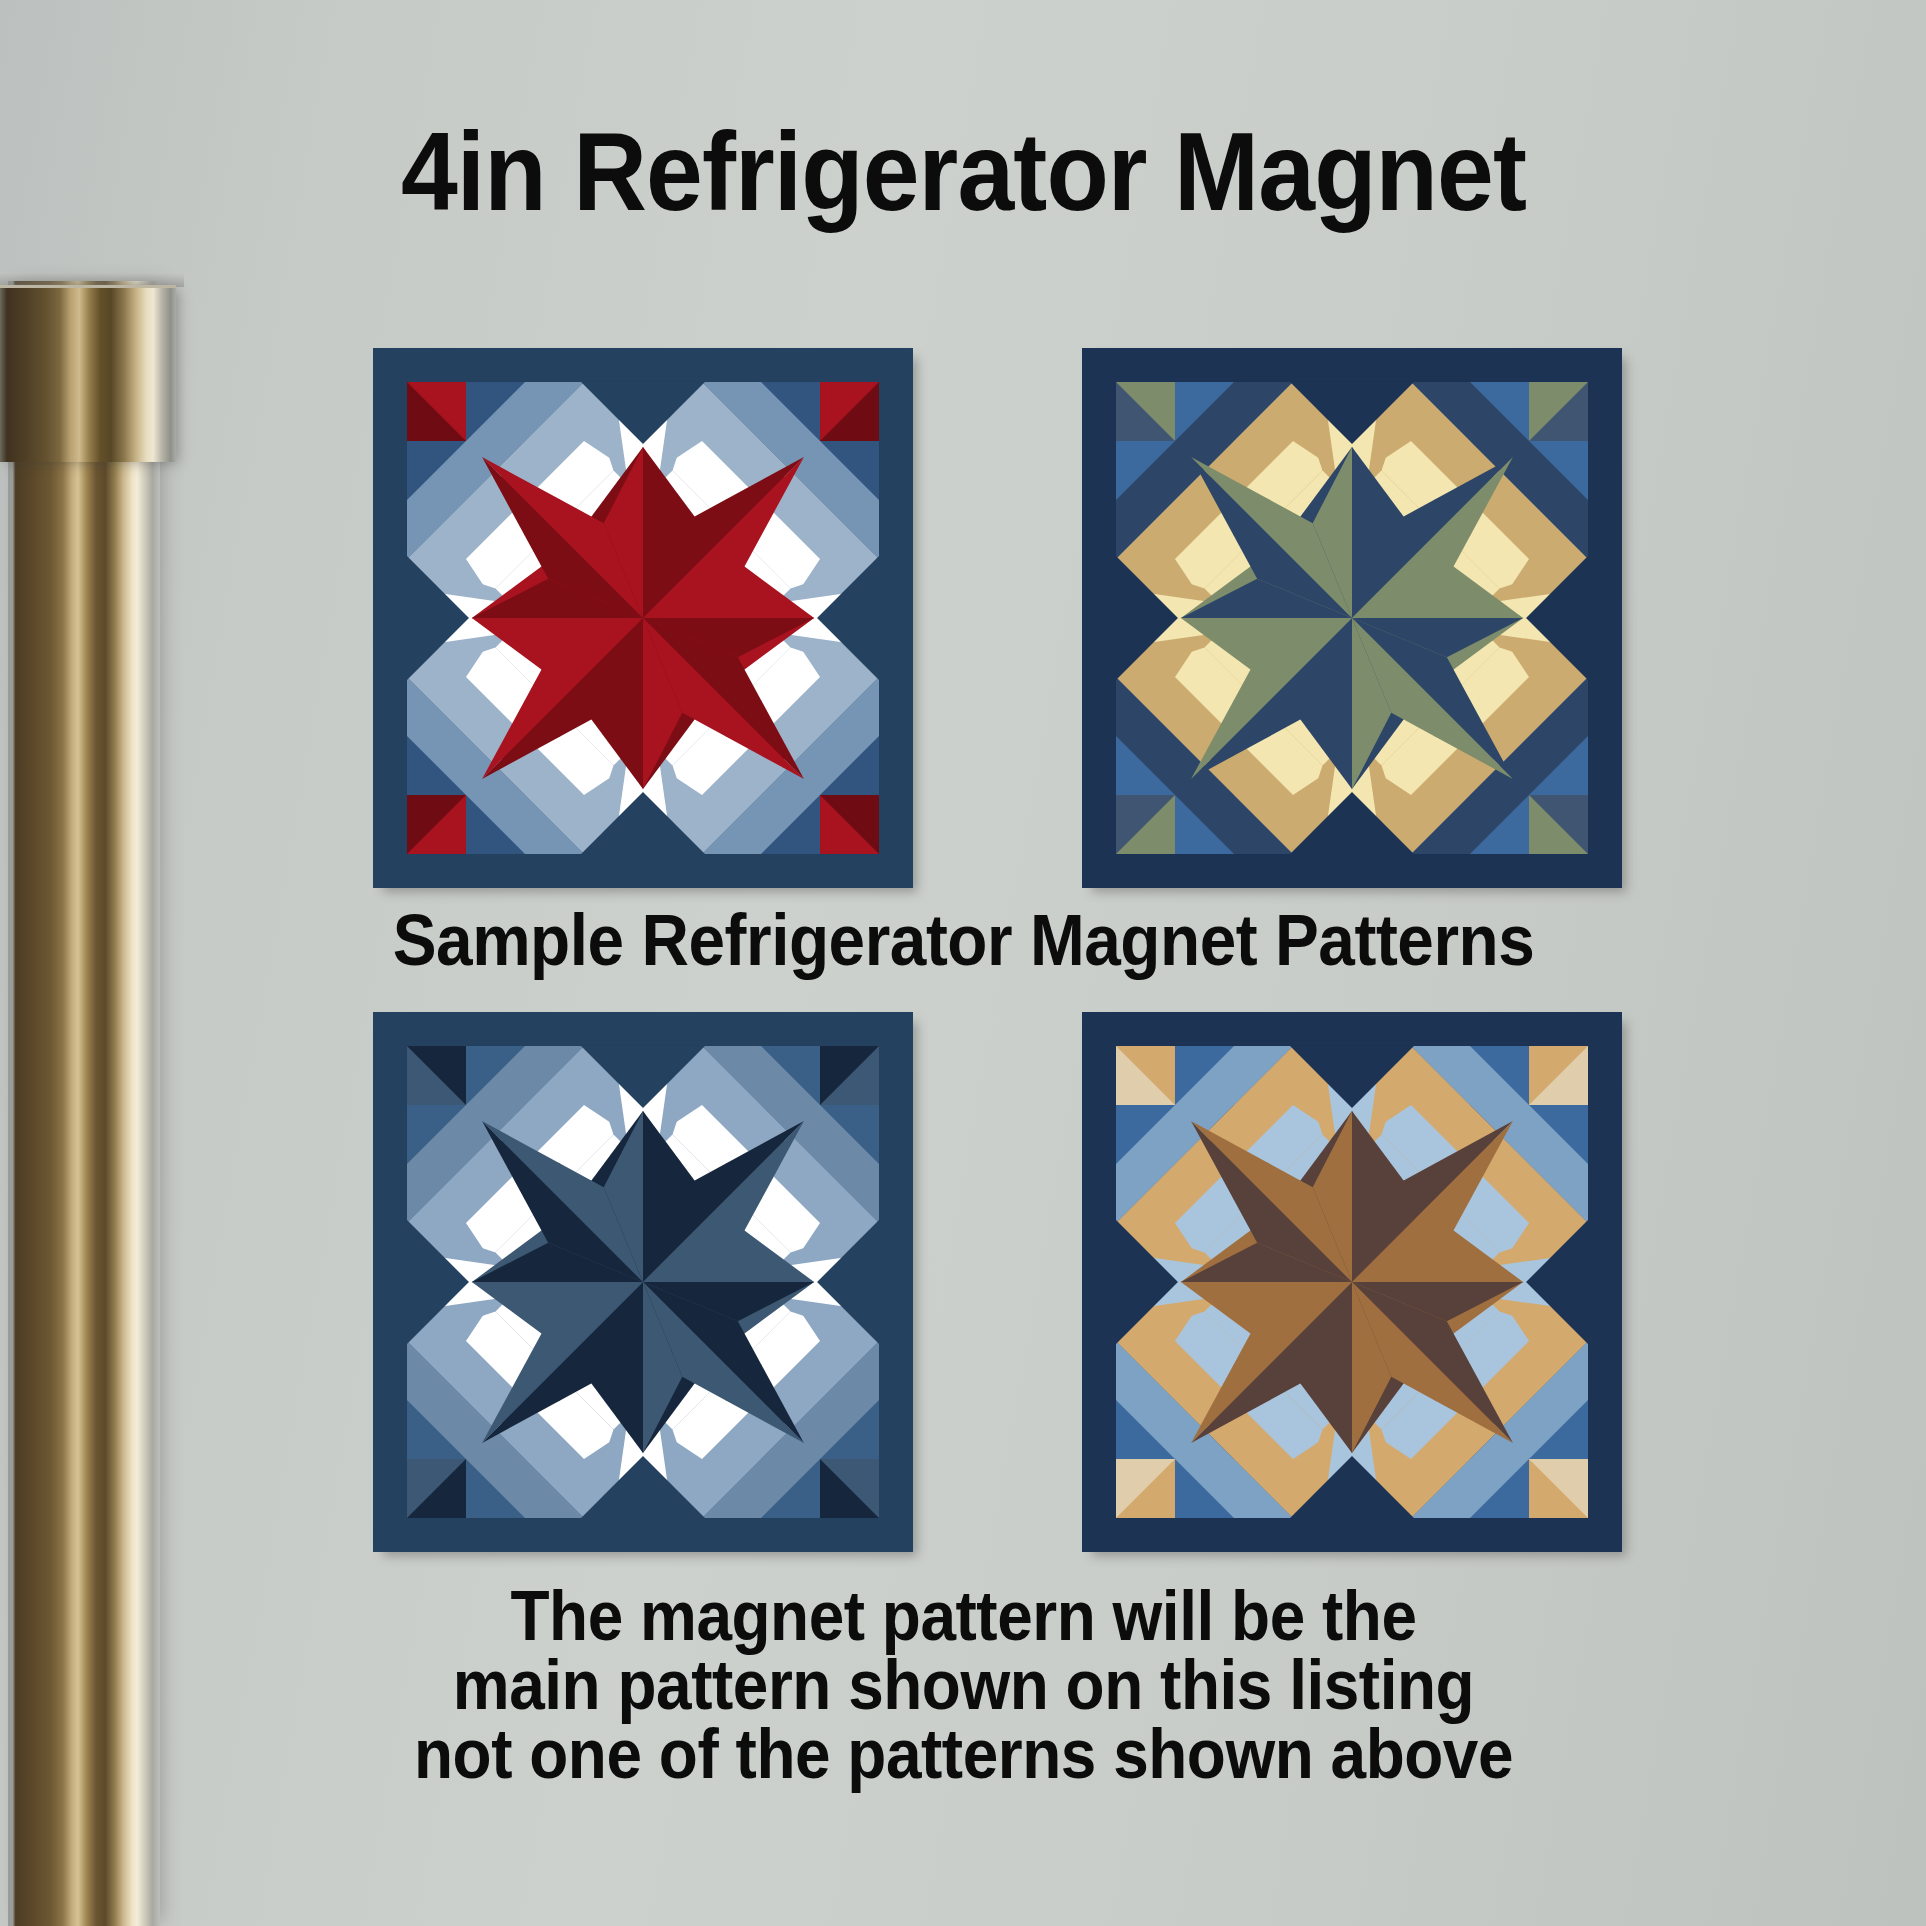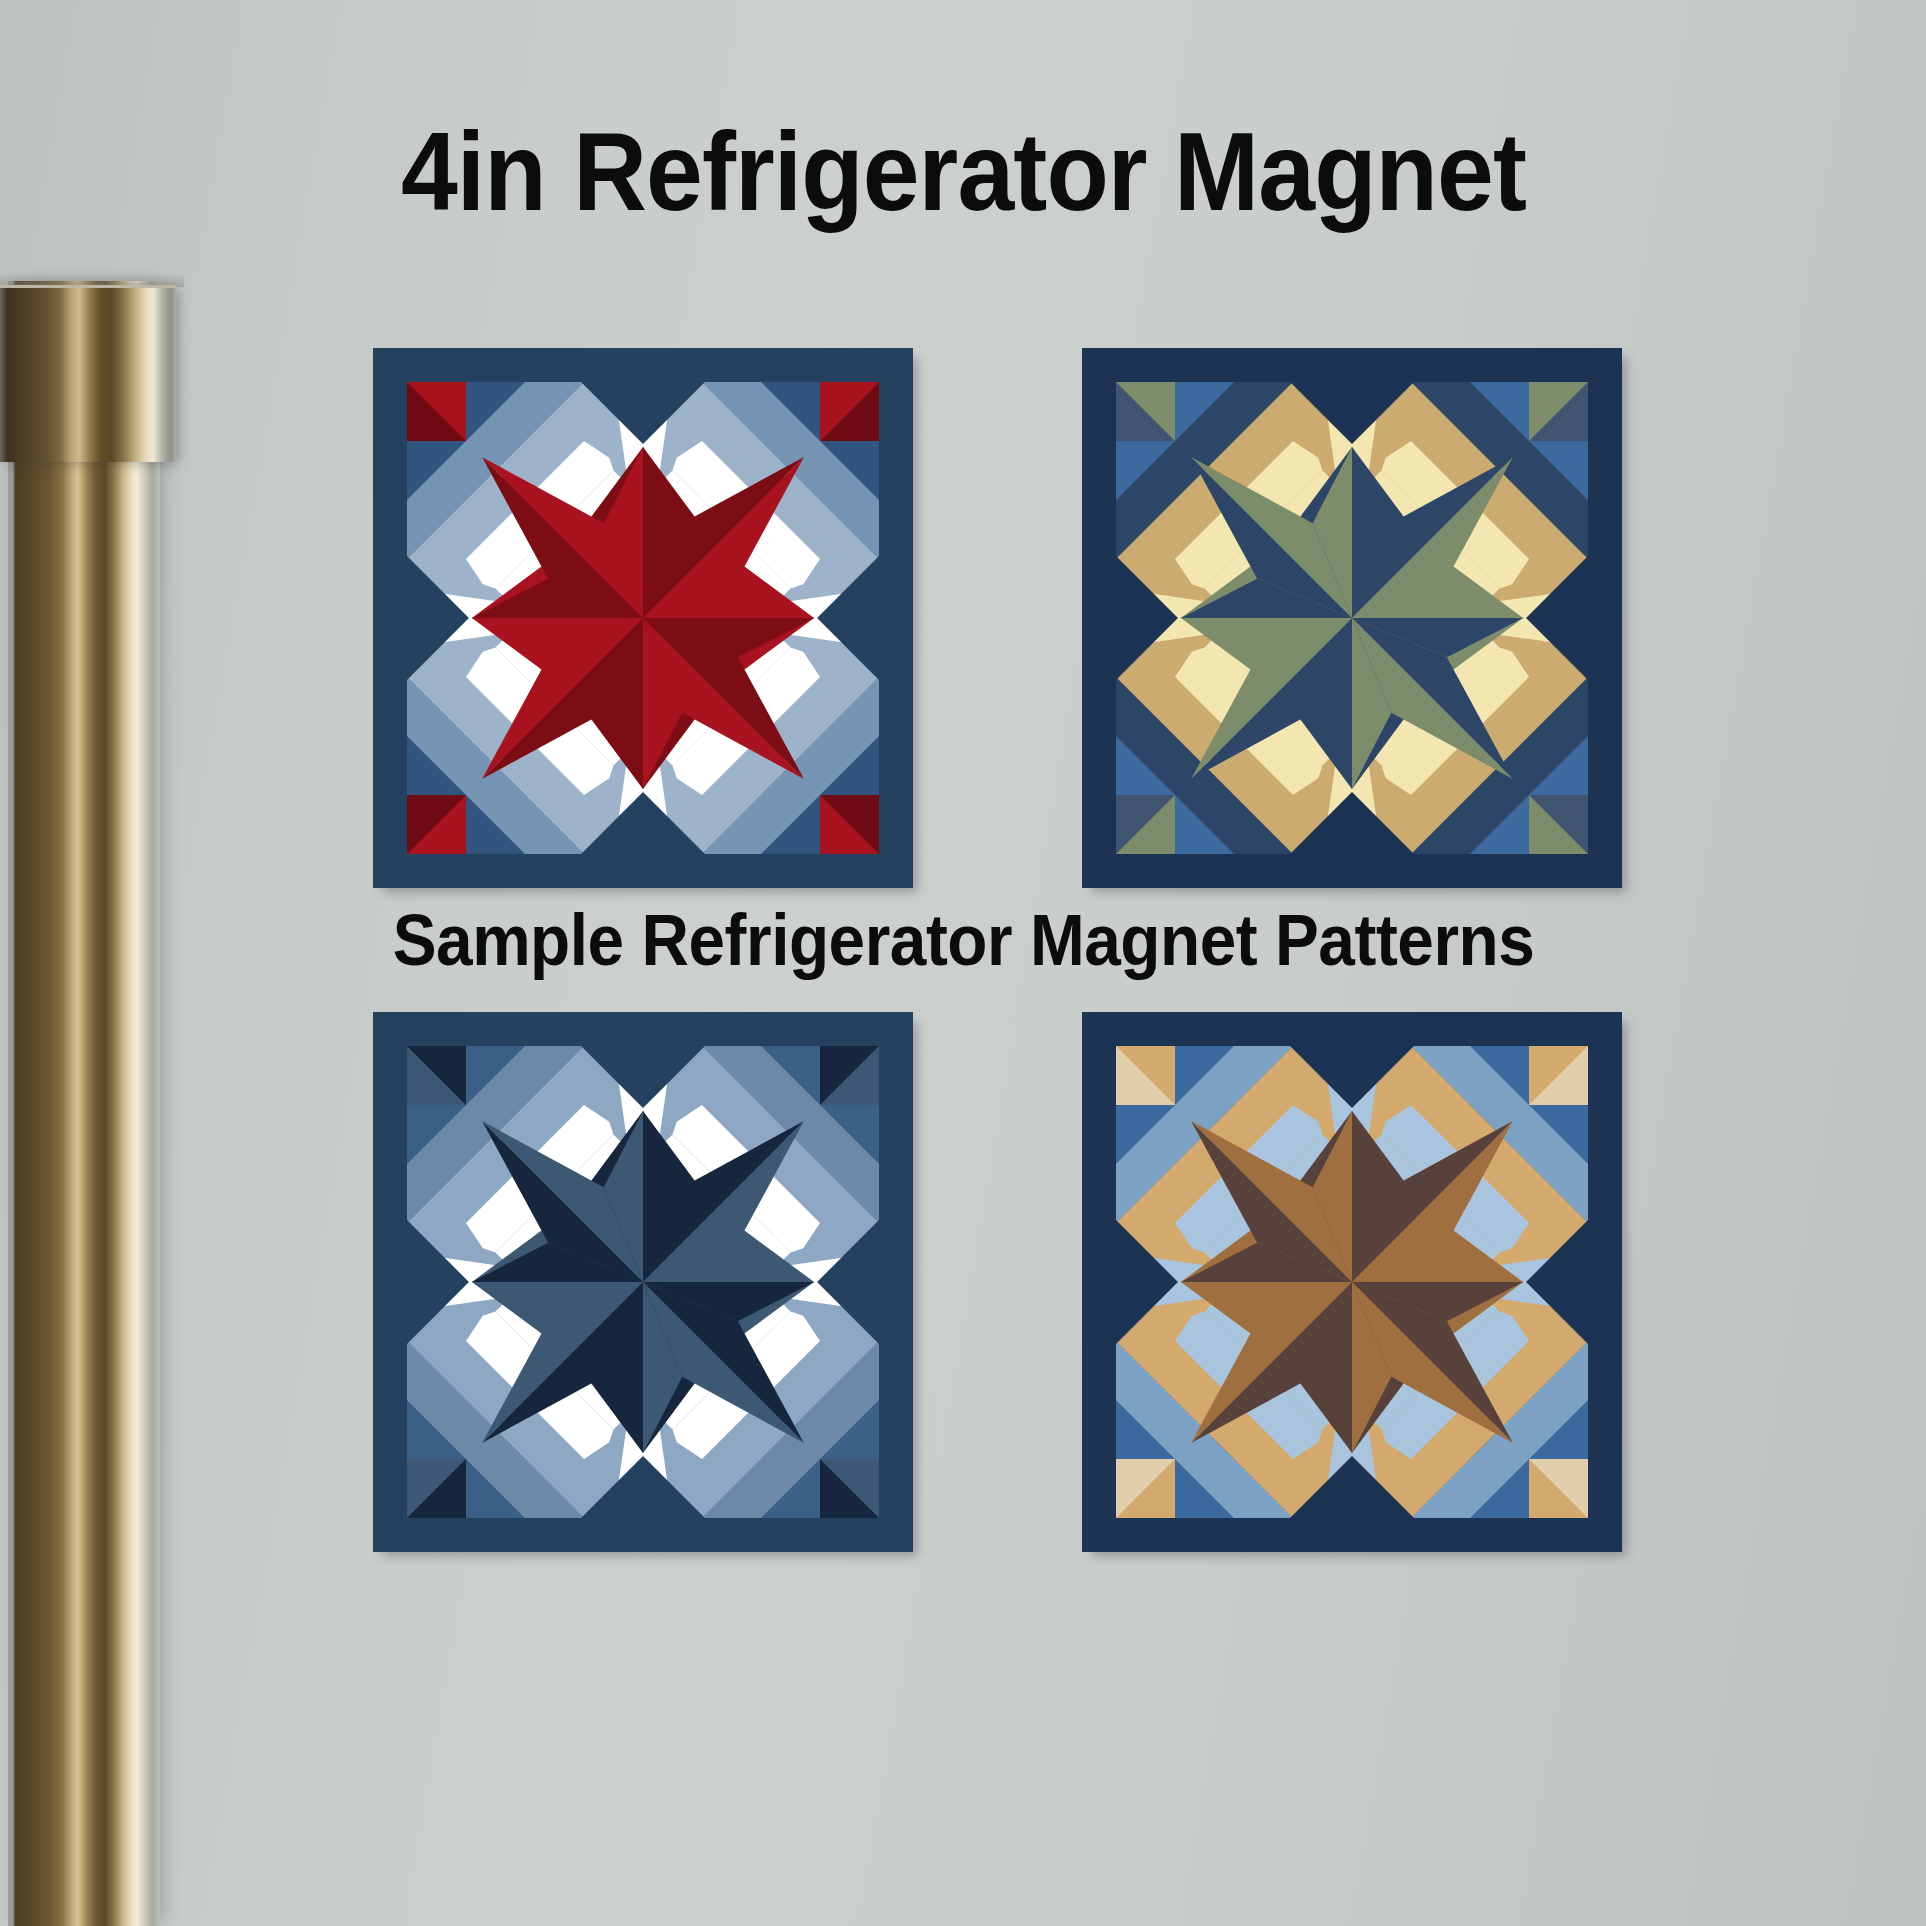--- a/index.html
+++ b/index.html
@@ -552,15 +552,20 @@
           <polygon points="57.200,57.200 23.109,23.109 48.877,37.106" fill="#a06f3f" shape-rendering="geometricPrecision"></polygon>
           <polygon points="44.075,7.200 57.200,20.325 70.325,7.200" fill="#1d3354" shape-rendering="geometricPrecision"></polygon>
           <polygon points="44.075,107.200 57.200,94.075 70.325,107.200" fill="#1d3354" shape-rendering="geometricPrecision"></polygon>
           <polygon points="7.200,44.075 20.325,57.200 7.200,70.325" fill="#1d3354" shape-rendering="geometricPrecision"></polygon>
           <polygon points="107.200,44.075 94.075,57.200 107.200,70.325" fill="#1d3354" shape-rendering="geometricPrecision"></polygon>
         </g>
         <rect x="6.6000000000000005" y="6.6000000000000005" width="101.2" height="101.2" fill="none" stroke="#1d3354" stroke-width="1.2"></rect>
       </svg>
     </div>
 
+  <div id="footer">
+    <div class="fl">The magnet pattern will be the</div>
+    <div class="fl">main pattern shown on this listing</div>
+    <div class="fl">not one of the patterns shown above</div>
+  </div>
 
 </div>
 
 
 </body></html>

